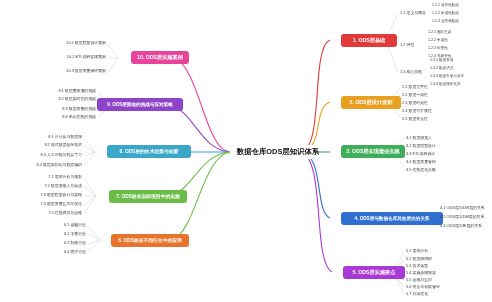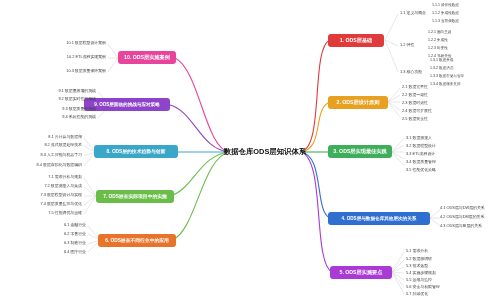--- a/index.html
+++ b/index.html
@@ -1,21 +1,21 @@
 <!DOCTYPE html>
 <html><head>
 <meta charset="utf-8">
 <style>
   html,body{margin:0;padding:0;background:#ffffff;}
   #root{position:relative;width:492px;height:302px;overflow:hidden;background:#ffffff;
         font-family:"Liberation Sans","DejaVu Sans",sans-serif;}
   svg.links{position:absolute;left:0;top:0;width:492px;height:302px;}
   .node{position:absolute;box-sizing:border-box;color:#ffffff;border-radius:3px;
         font-size:5.2px;line-height:1.15;display:flex;align-items:center;justify-content:center;
-        padding:2px 3px;white-space:nowrap;font-weight:bold;}
+        padding:2px 3px;white-space:nowrap;font-weight:bold;margin-left:13px;}
   .center{background:#ffffff;color:#111111;font-weight:bold;font-size:7.4px;border-radius:0;
           padding:0;white-space:nowrap;}
   .leaf{position:absolute;color:#3b3b3b;font-size:3.9px;line-height:1.25;white-space:nowrap;
         font-weight:normal;}
   .leaf.r{text-align:left;}
   .leaf.l{text-align:right;}
   .sub{position:absolute;color:#3b3b3b;font-size:3.6px;line-height:1.3;white-space:nowrap;}
 </style>
 </head>
 <body>

